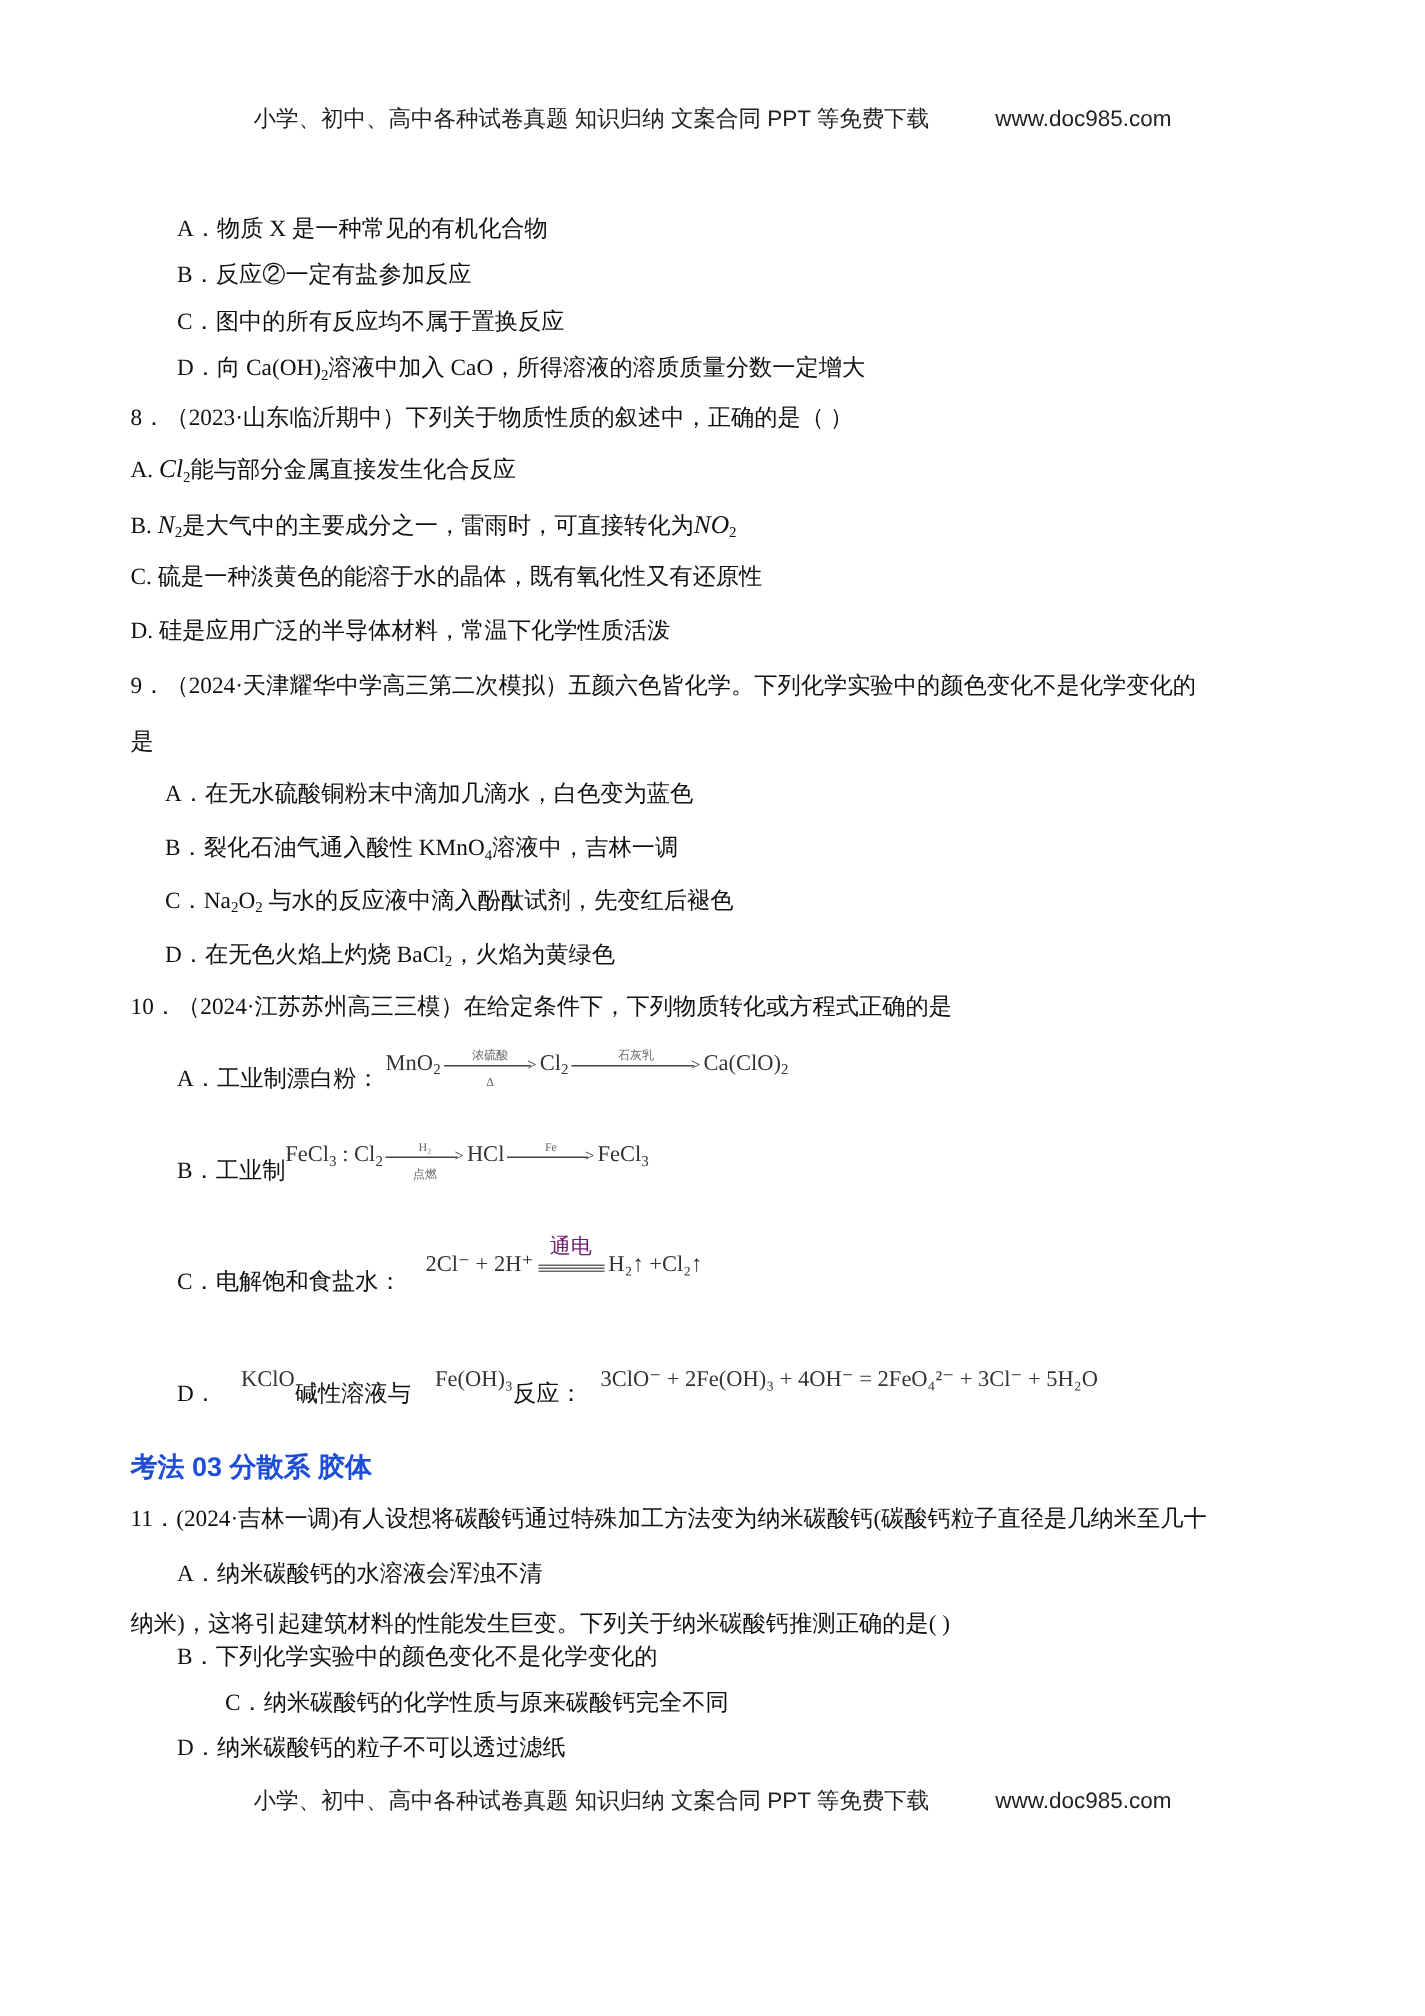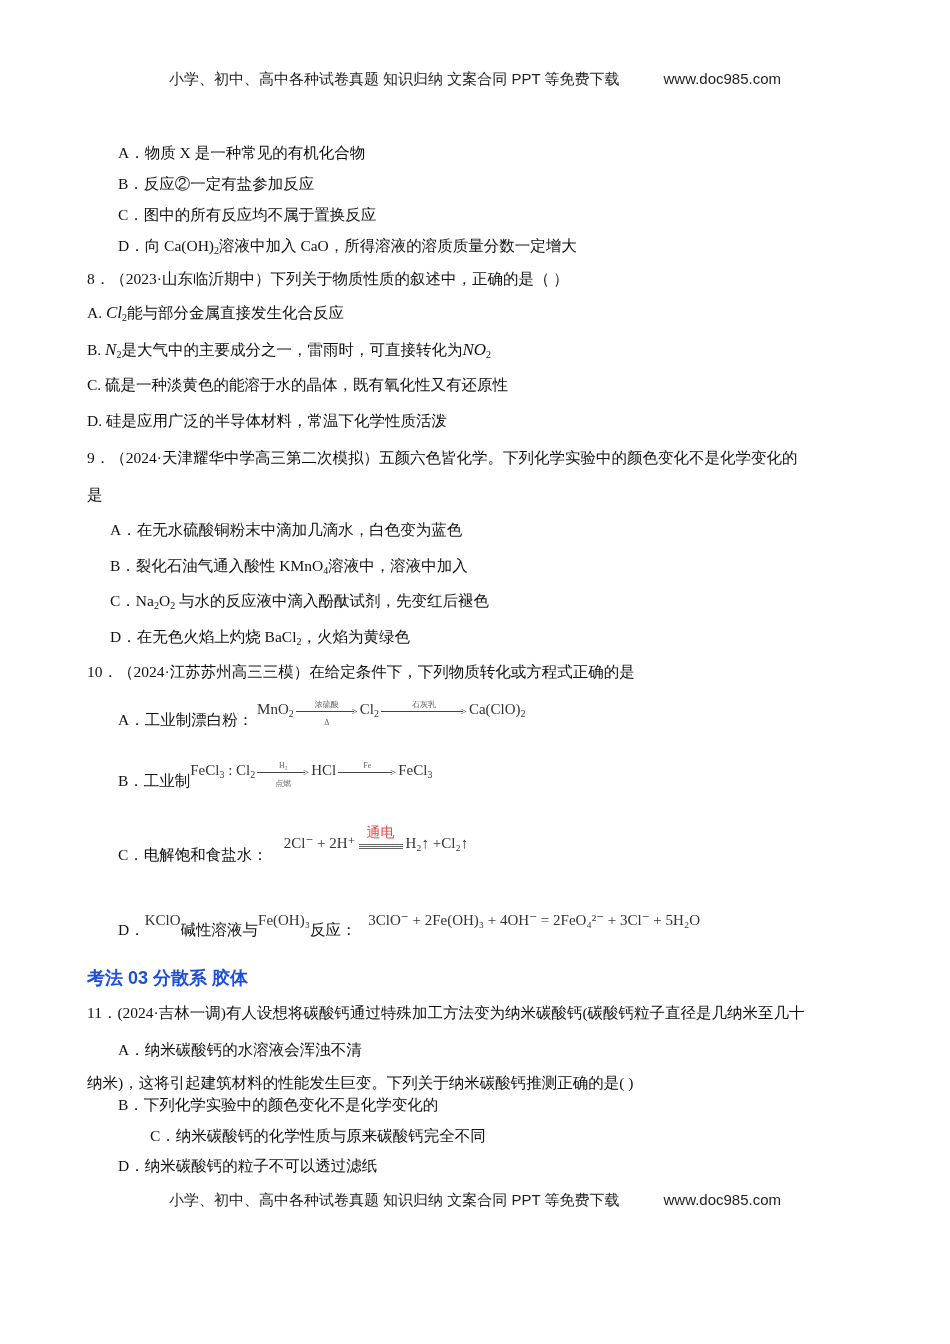--- a/index.html
+++ b/index.html
@@ -15,24 +15,24 @@
   i.m { font-style:italic; font-size:17px; }
   .eq { font-family:"Liberation Serif","DejaVu Serif",serif; font-size:15px; color:#333; display:inline-block; position:relative; }
   .arrow { display:inline-block; position:relative; width:62px; height:14px; vertical-align:middle; margin:0 2px; }
   .arrow .ln { position:absolute; left:0; right:4px; top:7px; border-top:1px solid #444; }
   .arrow .hd { position:absolute; right:0; top:1px; font-size:11px; line-height:12px; color:#444; }
   .arrow .top { position:absolute; left:0; right:0; top:-9px; font-size:8px; text-align:center; color:#666; }
   .arrow .bot { position:absolute; left:0; right:0; top:9px; font-size:8px; text-align:center; color:#666; }
   .dbl { display:inline-block; position:relative; width:44px; height:14px; vertical-align:middle; margin:0 3px; }
   .dbl .l1, .dbl .l2, .dbl .l3 { position:absolute; left:0; right:0; border-top:1px solid #666; }
   .dbl .l1 { top:6px; } .dbl .l2 { top:8px; } .dbl .l3 { top:10px; }
-  .dbl .top { position:absolute; left:0; right:0; top:-16px; font-size:14px; text-align:center; color:#ef4444; font-family:"DejaVu Sans",sans-serif; }
+  .dbl .top { position:absolute; left:0; right:0; top:-16px; font-size:14px; text-align:center; color:#701a75; font-family:"DejaVu Sans",sans-serif; }
   .section { position:absolute; left:87px; top:966px; font-size:18px; font-weight:bold; color:#1d4ed8;
              font-family:"Liberation Sans","DejaVu Sans",sans-serif; }
-  .hi { position:relative; top:-10px; font-size:15px; color:#333; }
+  .hi { position:relative; top:-10px; font-size:15px; color:#333;margin-left:16px; }
 </style>
 </head>
 <body>
 
 <div class="hdr" style="top:70px;">
   <span>小学、初中、高中各种试卷真题  知识归纳  文案合同  PPT 等免费下载</span><span class="url">www.doc985.com</span>
 </div>
 
 <div class="line ind" style="top:143px;">A．物质 X 是一种常见的有机化合物</div>
 <div class="line ind" style="top:174px;">B．反应②一定有盐参加反应</div>
@@ -48,21 +48,21 @@
 <div class="line q" style="top:340px;">
   <span>B. </span><i class="m">N</i><sub>2</sub><span>是大气中的主要成分之一，雷雨时，可直接转化为</span><i class="m">NO</i><sub>2</sub>
 </div>
 <div class="line q" style="top:375px;">C. 硫是一种淡黄色的能溶于水的晶体，既有氧化性又有还原性</div>
 <div class="line q" style="top:411px;">D. 硅是应用广泛的半导体材料，常温下化学性质活泼</div>
 
 <div class="line q" style="top:448px;">9．（2024·天津耀华中学高三第二次模拟）五颜六色皆化学。下列化学实验中的颜色变化不是化学变化的</div>
 <div class="line q" style="top:485px;">是</div>
 <div class="line" style="left:110px; top:520px;">A．在无水硫酸铜粉末中滴加几滴水，白色变为蓝色</div>
 <div class="line" style="left:110px; top:556px;">
-  <span>B．裂化石油气通入酸性 KMnO</span><sub>4</sub><span>溶液中，溶液中加入</span>
+  <span>B．裂化石油气通入酸性 KMnO</span><sub>4</sub><span>溶液中，吉林一调</span>
 </div>
 <div class="line" style="left:110px; top:591px;">
   <span>C．Na</span><sub>2</sub><span>O</span><sub>2</sub><span> 与水的反应液中滴入酚酞试剂，先变红后褪色</span>
 </div>
 <div class="line" style="left:110px; top:627px;">
   <span>D．在无色火焰上灼烧 BaCl</span><sub>2</sub><span>，火焰为黄绿色</span>
 </div>
 
 <div class="line q" style="top:662px;">10．（2024·江苏苏州高三三模）在给定条件下，下列物质转化或方程式正确的是</div>
 

